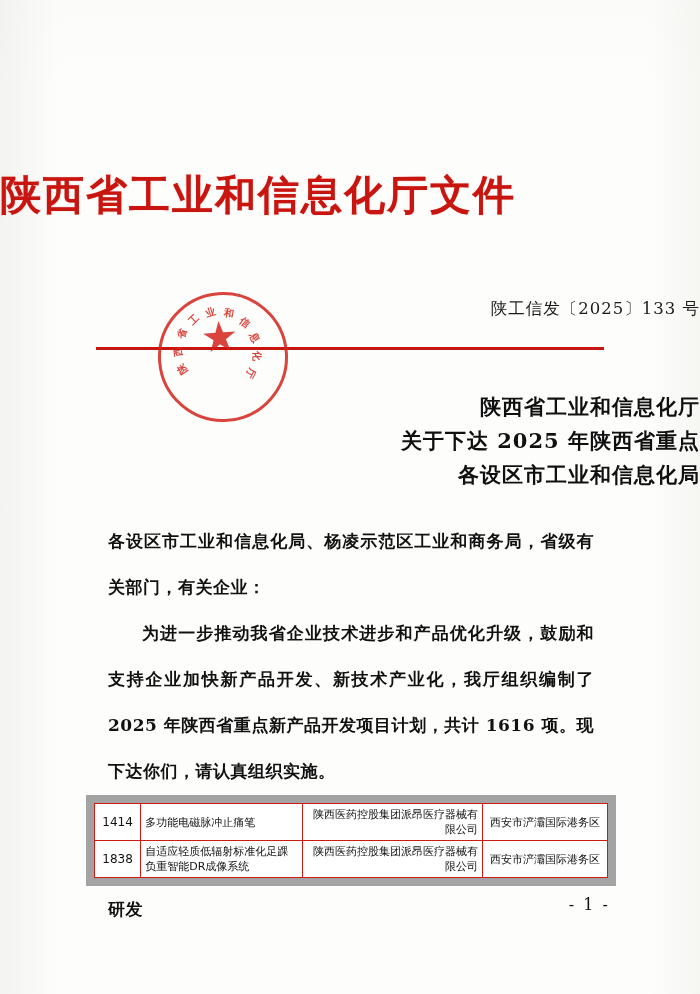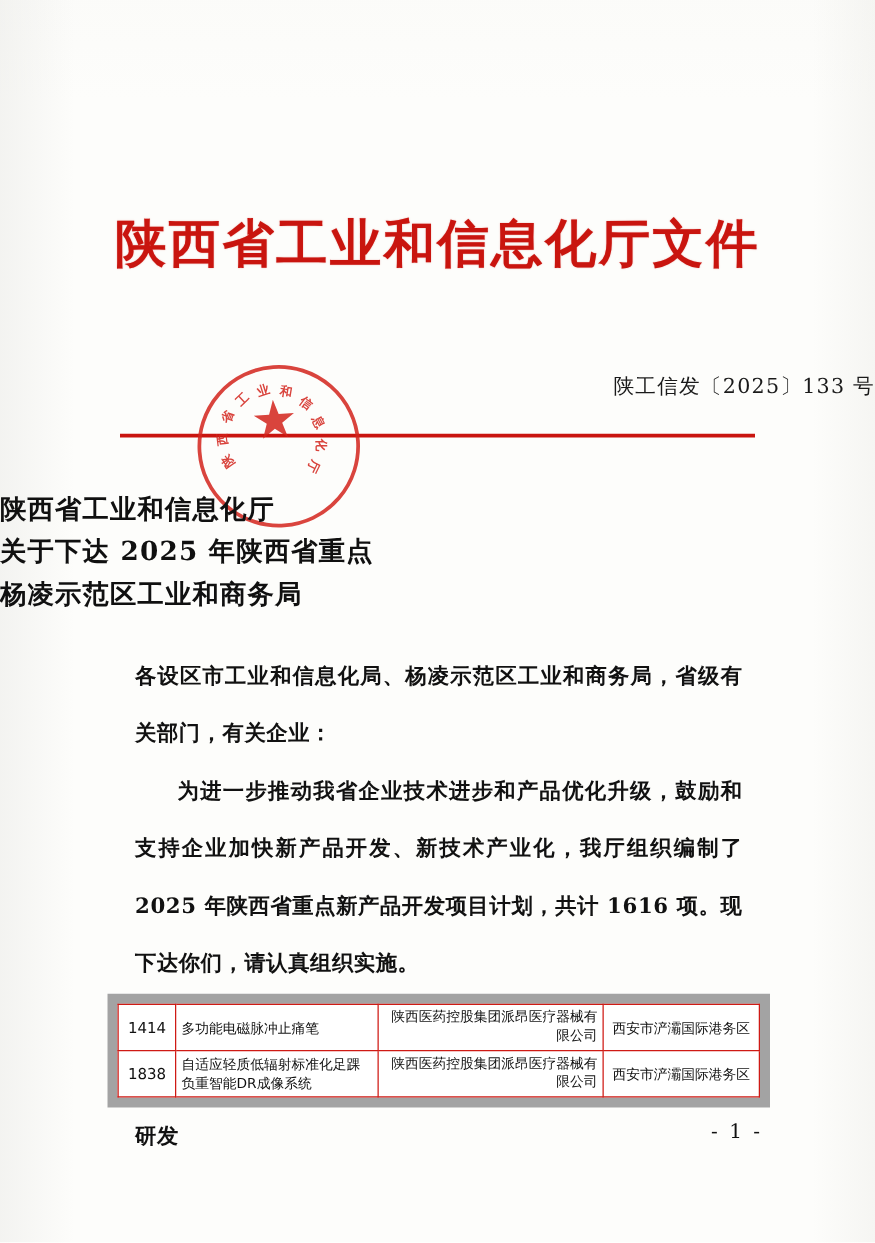--- a/index.html
+++ b/index.html
@@ -30,21 +30,20 @@
       linear-gradient(to left, rgba(238,238,234,0.5) 0px, rgba(255,255,255,0) 50px),
       linear-gradient(to bottom, rgba(250,250,248,0.6) 0px, rgba(255,255,255,0) 80px);
     pointer-events: none;
   }
 
   .doc-title {
     position: absolute;
     top: 168px;
     left: 0;
     width: 700px;
-    text-align: center;
     color: #c9150f;
     font-family: "DejaVu Serif", serif;
     font-weight: bold;
     font-size: 41px;
     letter-spacing: 2px;
     white-space: nowrap;
     text-shadow: 0 0 1px rgba(201,21,15,0.5);
   }
 
   .doc-number {
@@ -118,21 +117,21 @@
     transform-origin: 0 0;
     font-weight: bold;
     white-space: nowrap;
   }
 
   .subject-title {
     position: absolute;
     top: 390px;
     left: 0;
     width: 700px;
-    text-align: left;
+    text-align: right;
     font-family: "DejaVu Serif", serif;
     font-weight: bold;
     font-size: 21px;
     line-height: 34px;
     color: #101010;
     letter-spacing: 1px;
   }
 
   .body-text {
     position: absolute;
@@ -230,21 +229,21 @@
         <span style="transform: translate(34.8372px, 17px) rotate(120deg);">厅</span>
       </div>
     <div class="seal-star">
         <span>★</span>
       </div>
   </div>
 
   <div class="subject-title">
     <div>陕西省工业和信息化厅</div>
     <div>关于下达 2025 年陕西省重点</div>
-    <div>杨凌示范区工业和商务局</div>
+    <div>各设区市工业和信息化局</div>
   </div>
 
   <div class="body-text">
     <p>各设区市工业和信息化局、杨凌示范区工业和商务局，省级有关部门，有关企业：</p>
     <p class="indent">为进一步推动我省企业技术进步和产品优化升级，鼓励和支持企业加快新产品开发、新技术产业化，我厅组织编制了 2025 年陕西省重点新产品开发项目计划，共计 1616 项。现下达你们，请认真组织实施。</p>
     <p class="indent">一、各项目主管部门要进一步加大企业新产品研发和推广应用服务力度，指导企业做好新产品开发报统工作，及时享受研发</p>
   </div>
 
   <div class="table-box">
     <table class="data-table">

